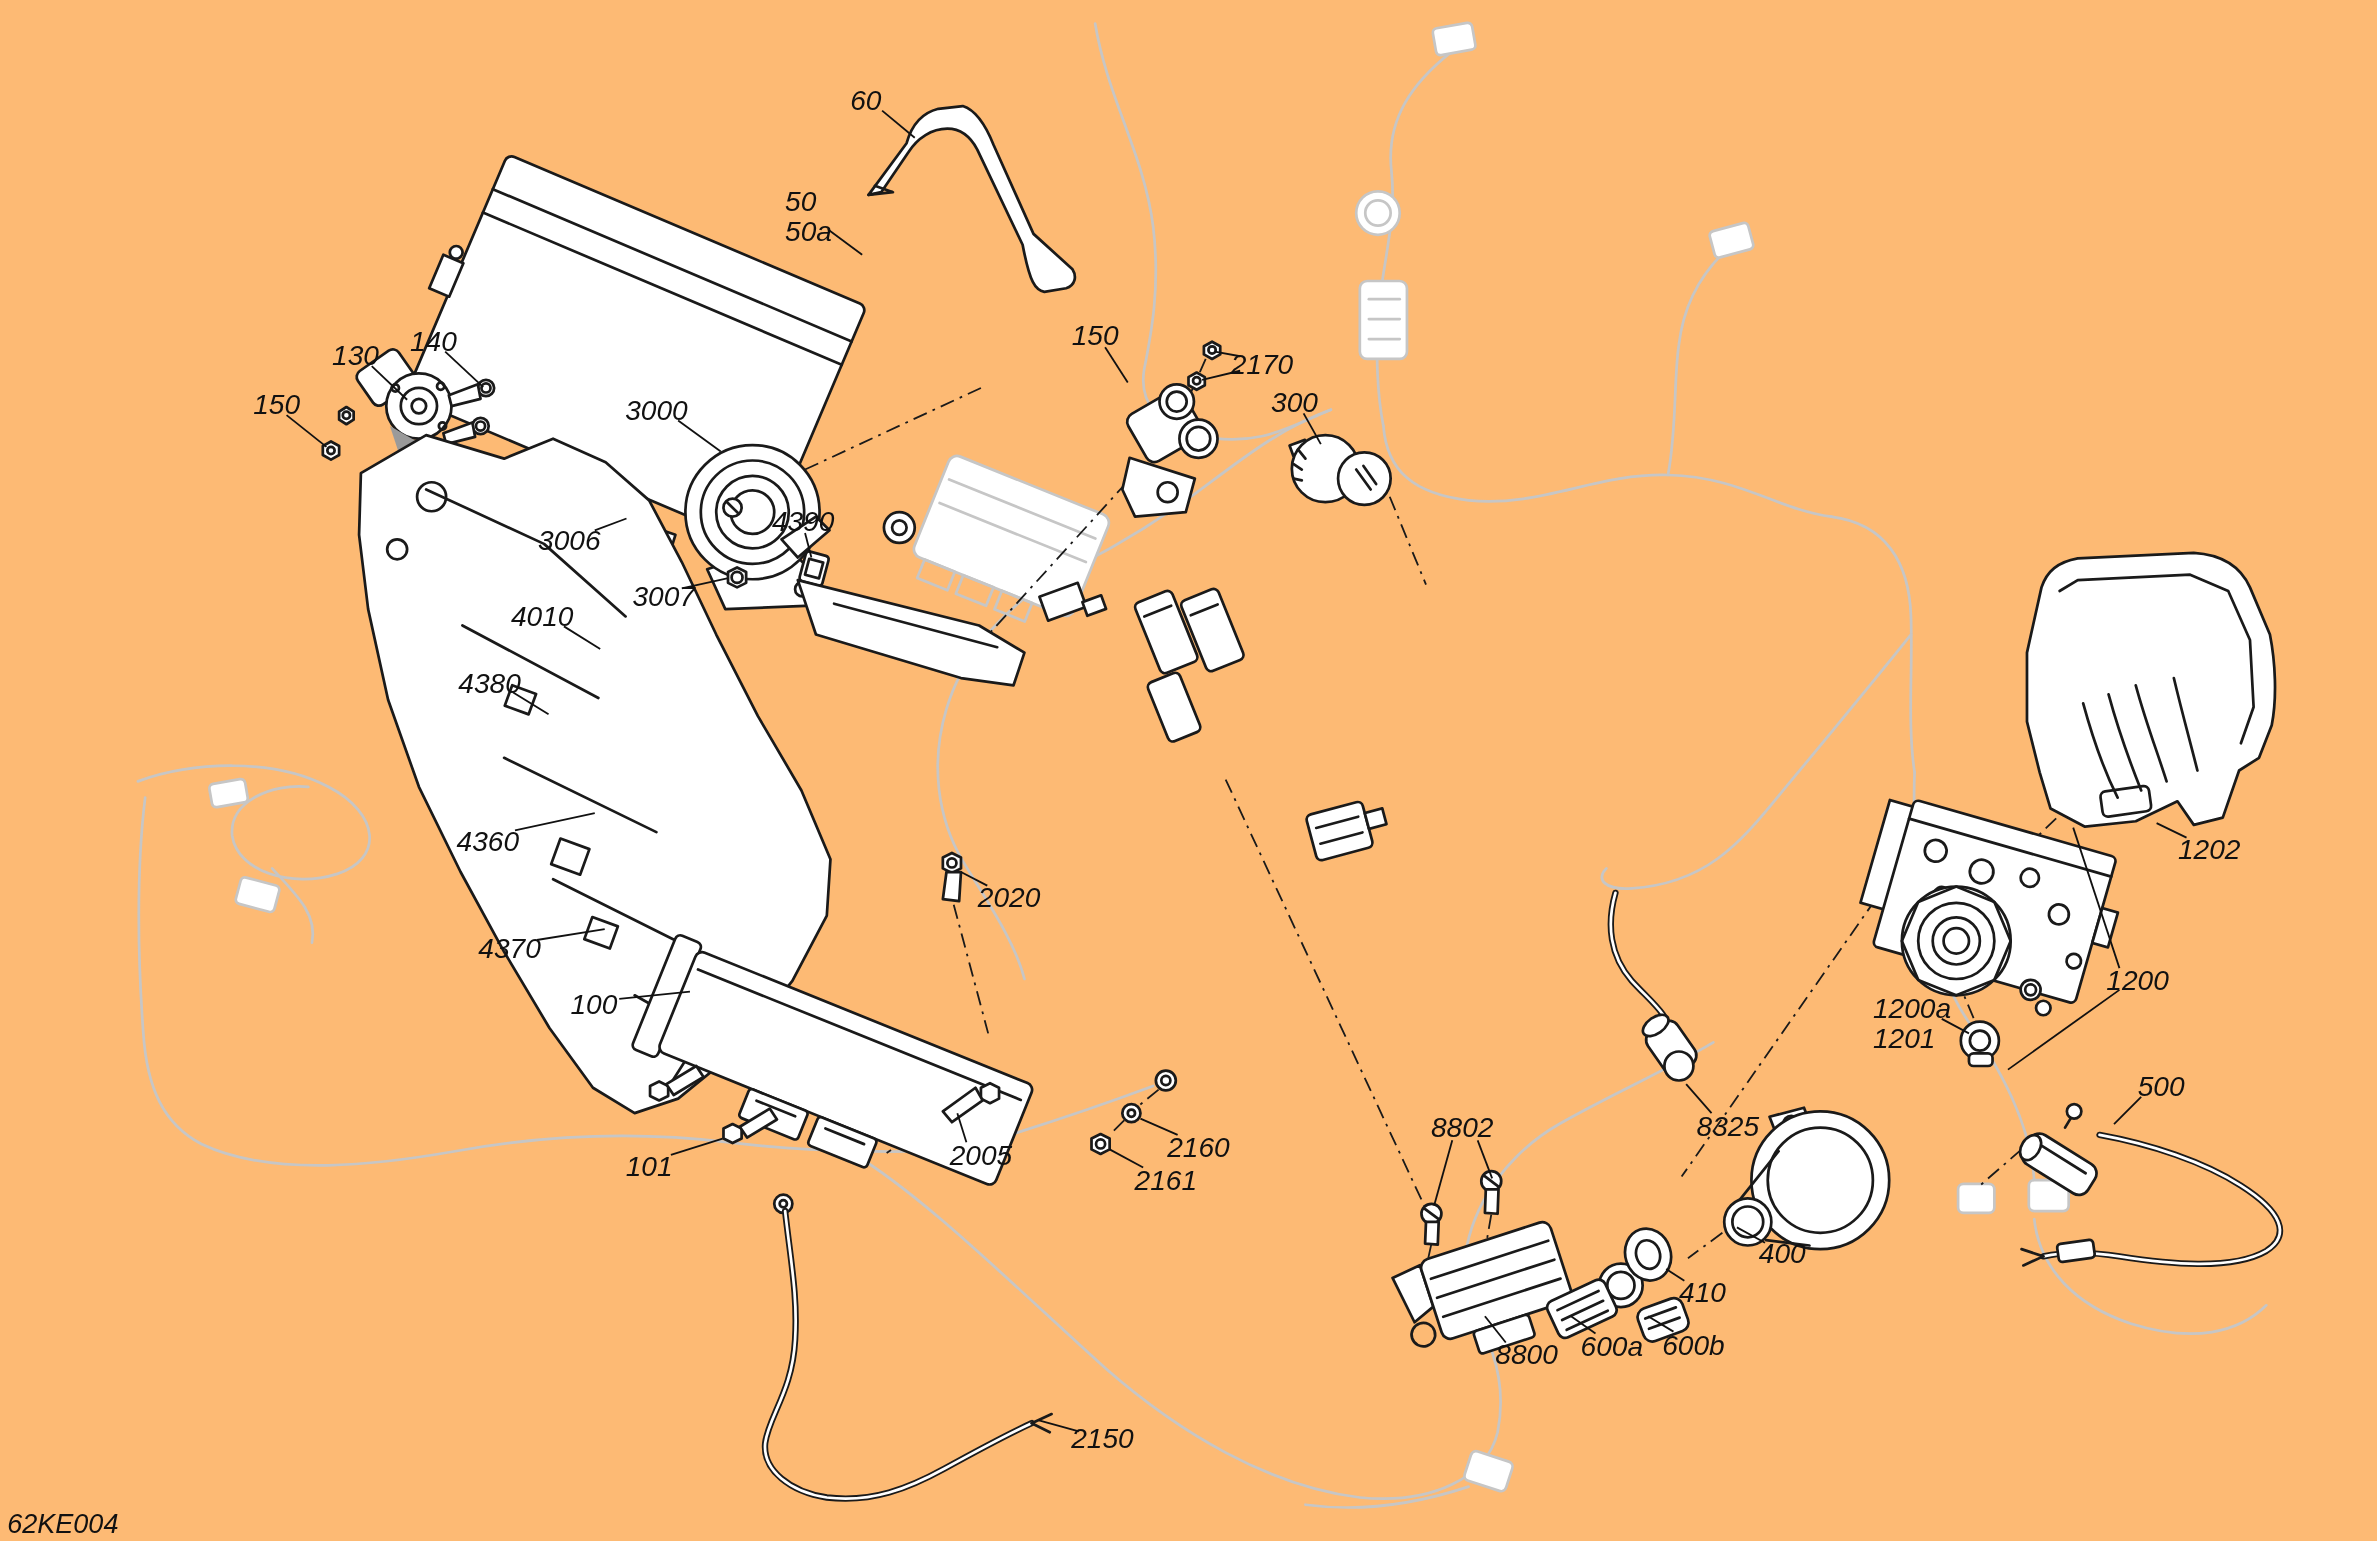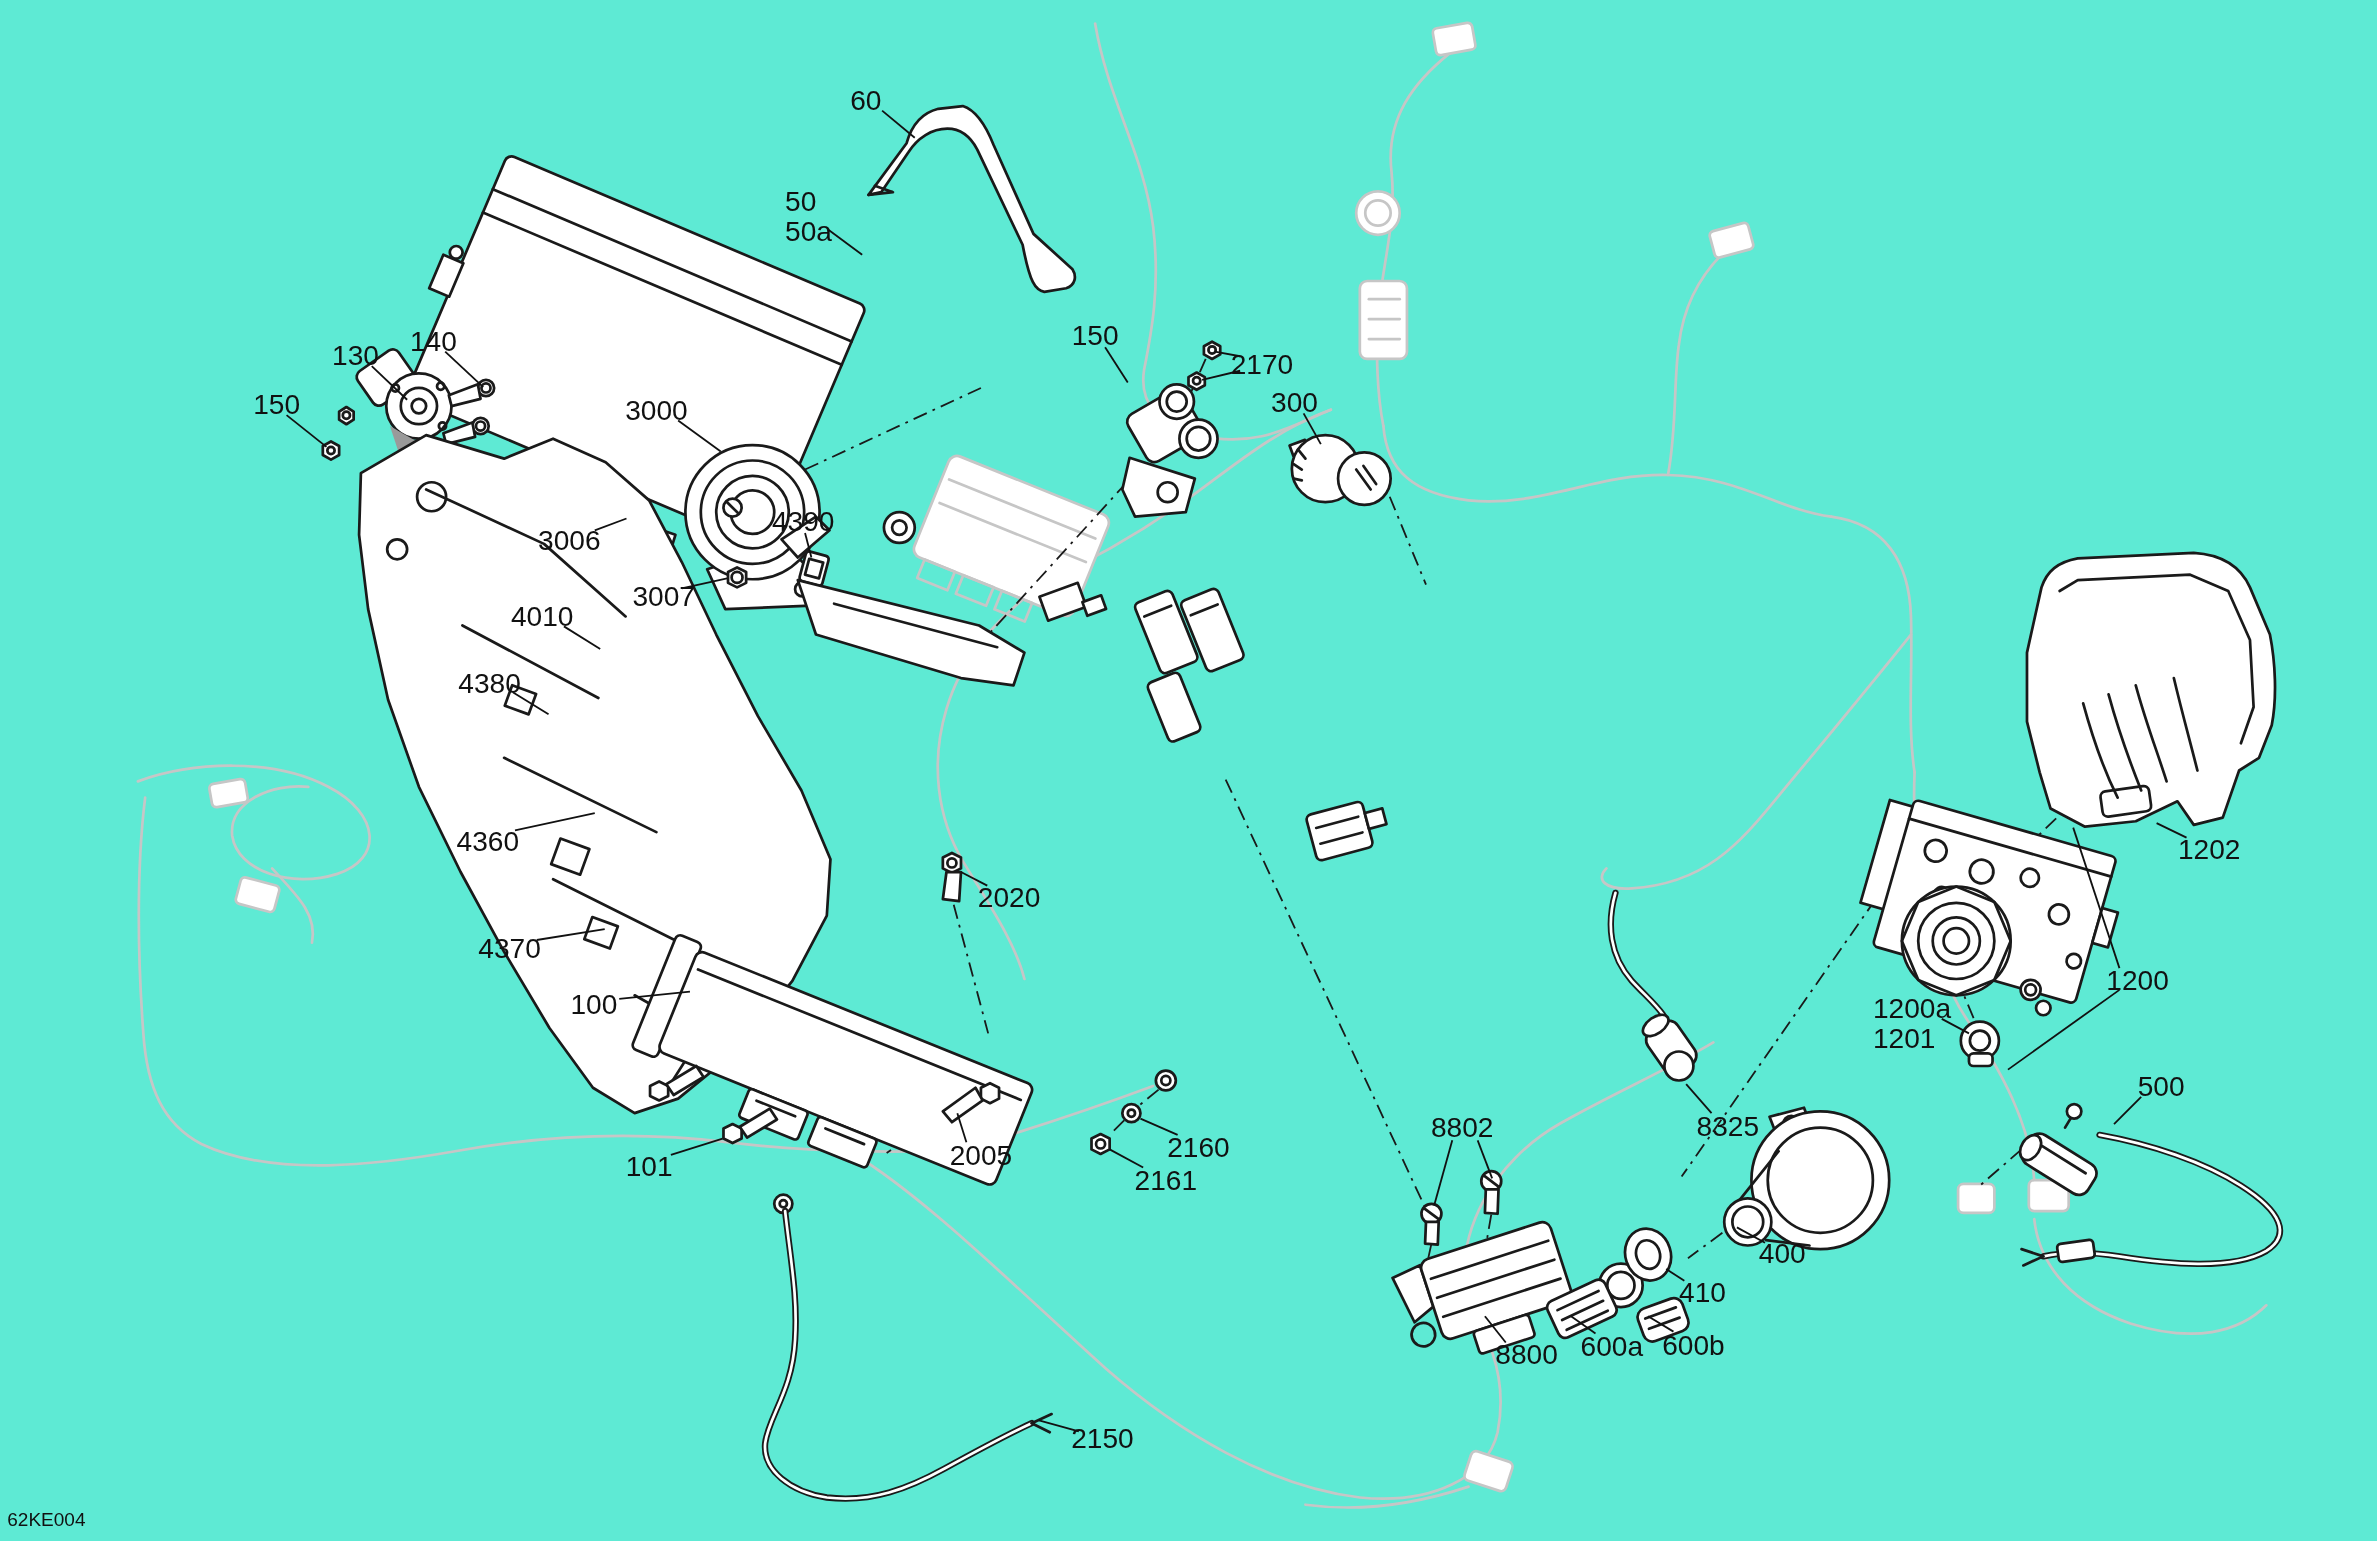--- a/index.html
+++ b/index.html
@@ -1,28 +1,28 @@
 <!DOCTYPE html>
 <html style="font-size:14.5px"><head>
 <meta charset="utf-8">
 <style>
   html,body{margin:0;padding:0;background:#ffffff;}
-  .page{position:relative;width:2377px;height:1541px;background:#5eead4;overflow:hidden;
-        font-family:"Liberation Sans", sans-serif;}
+  .page{position:relative;width:2377px;height:1541px;background:#fdba74;overflow:hidden;
+        font-family:"Liberation Sans", sans-serif;font-style:italic;}
   svg{position:absolute;left:0;top:0;}
   .dark{stroke:#1a1a1a;fill:none;stroke-width:3;stroke-linecap:round;stroke-linejoin:round;}
   .darkfill{stroke:#1a1a1a;fill:#ffffff;stroke-width:3;stroke-linejoin:round;}
   .ghost{stroke:#c6c6c6;fill:none;stroke-width:3;stroke-linecap:round;stroke-linejoin:round;}
   .ghostfill{stroke:#c6c6c6;fill:#ffffff;stroke-width:3;}
   .dash{stroke:#1a1a1a;fill:none;stroke-width:2;stroke-dasharray:16 7 3 7;}
   .tube{stroke:#1a1a1a;fill:none;stroke-width:7;stroke-linecap:round;}
   .tubein{stroke:#ffffff;fill:none;stroke-width:3;stroke-linecap:round;}
   .callout-text{font-family:"Liberation Sans", sans-serif;font-size:31px;fill:#111;}
   .leader{stroke:#111;stroke-width:2;}
-  #diagram-code{position:absolute;left:7.3px;top:1509px;font-size:19px;color:#111;}
+  #diagram-code{position:absolute;left:7.3px;top:1509px;font-size:27px;color:#111;}
 </style>
 </head>
 <body>
 
 <div class="page">
 
 <svg width="2377" height="1541" viewBox="0 0 2622 1700">
 
   <g>
     <path class="ghost" d="M1600,58 C1560,90 1528,130 1535,190 C1540,240 1528,280 1522,330 C1516,390 1520,440 1526,470"></path>

